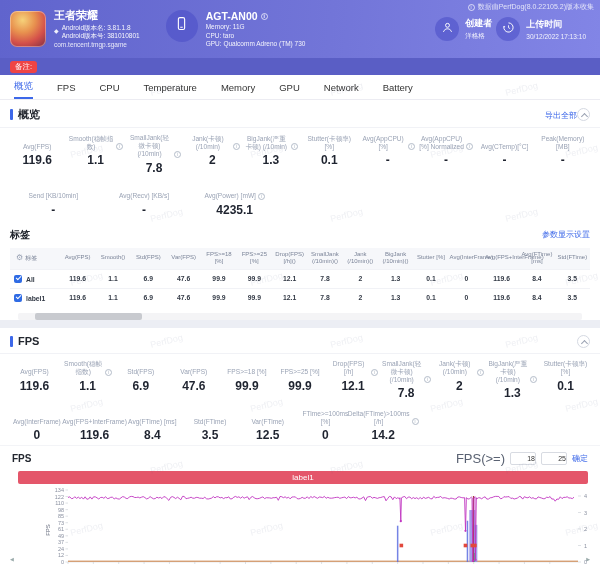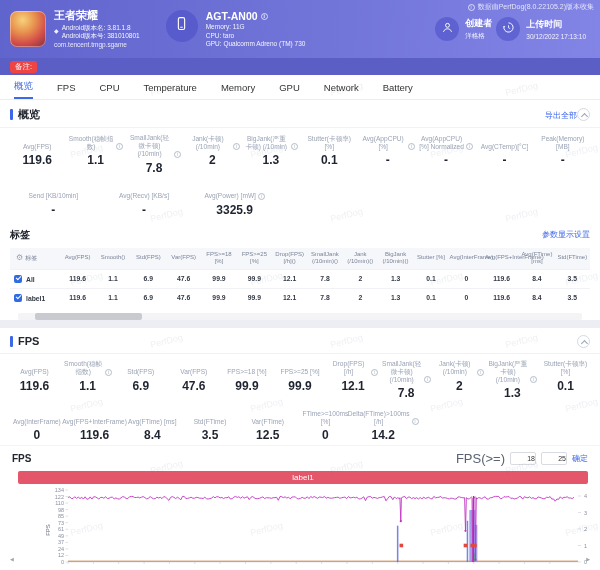--- a/index.html
+++ b/index.html
@@ -290,21 +290,21 @@
           <div class="slabel">
             <span>Avg(Recv) [KB/s]</span>
           </div>
           <div class="sval">-</div>
         </div>
         <div class="stat">
           <div class="slabel">
             <span>Avg(Power) [mW]</span>
             <span class="info"></span>
           </div>
-          <div class="sval">3325.9</div>
+          <div class="sval">4235.1</div>
         </div>
       </div>
 
     <div class="sub-head">
       <span class="sub-title">标签</span>
       <span class="right">
         <span class="link">参数显示设置</span>
       </span>
     </div>
     <table class="lbl">

